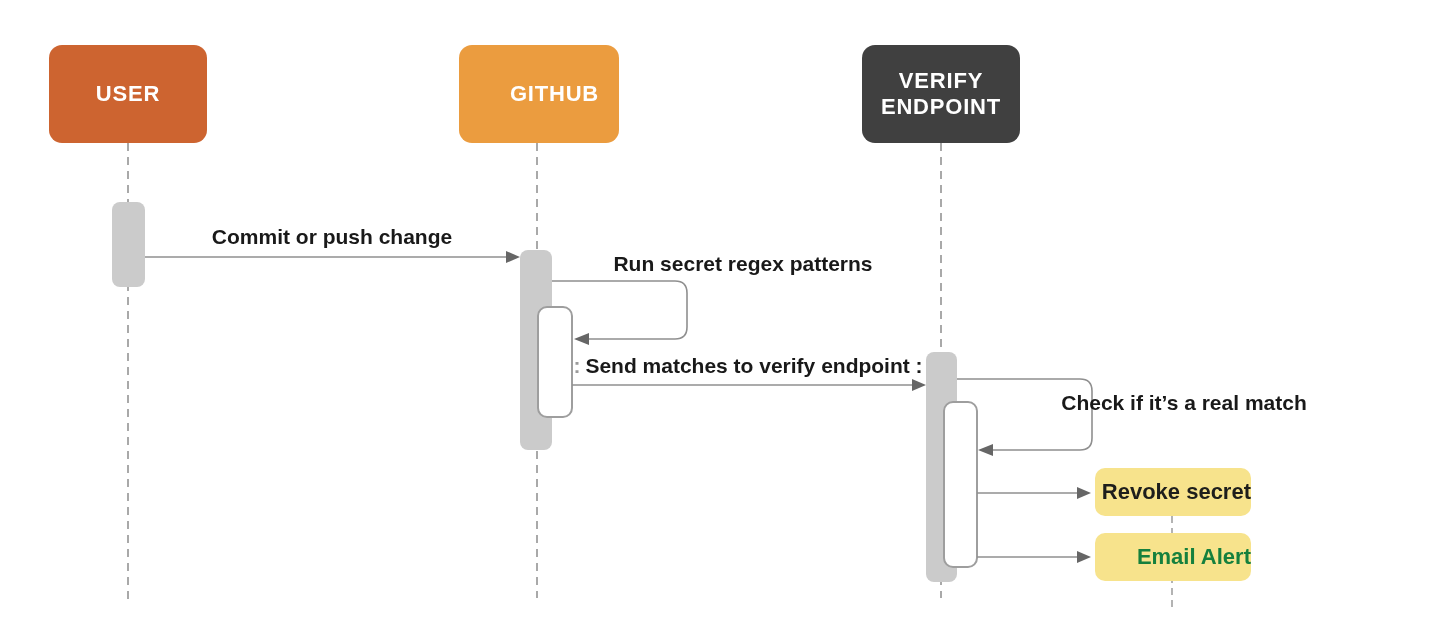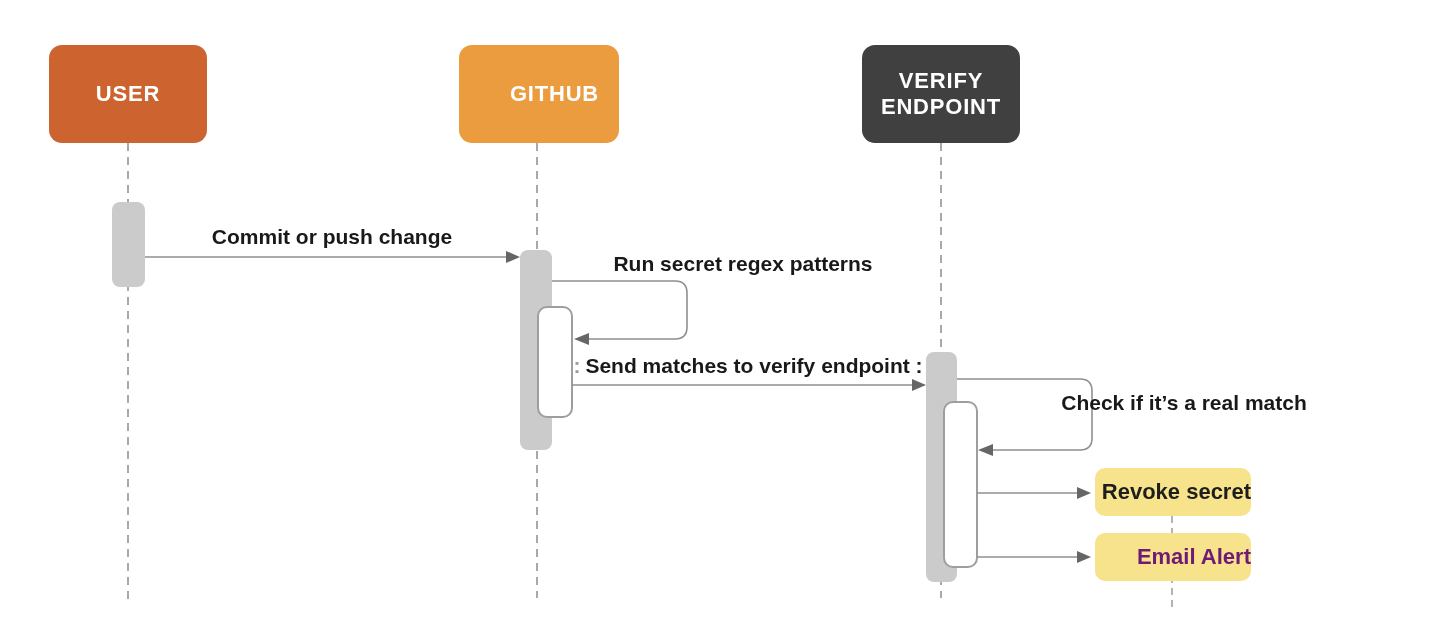--- a/index.html
+++ b/index.html
@@ -70,21 +70,21 @@
     background: #f7e38c;
     border-radius: 10px;
     display: flex;
     align-items: center;
     justify-content: flex-end;
     font-weight: 700;
     font-size: 22px;
     white-space: nowrap;
   }
   #note-revoke { top: 468px; color: #1e1e1c; }
-  #note-email  { top: 533px; color: #701a75; }
+  #note-email  { top: 533px; color: #15803d; }
 </style>
 </head>
 <body>
 
 <div id="stage">
 
   <svg class="lines" viewBox="0 0 1440 640">
 
     <line x1="128" y1="143" x2="128" y2="601" stroke="#a9a9a9" stroke-width="2" stroke-dasharray="8 6"></line>
     <line x1="537" y1="143" x2="537" y2="598" stroke="#a9a9a9" stroke-width="2" stroke-dasharray="8 6"></line>

